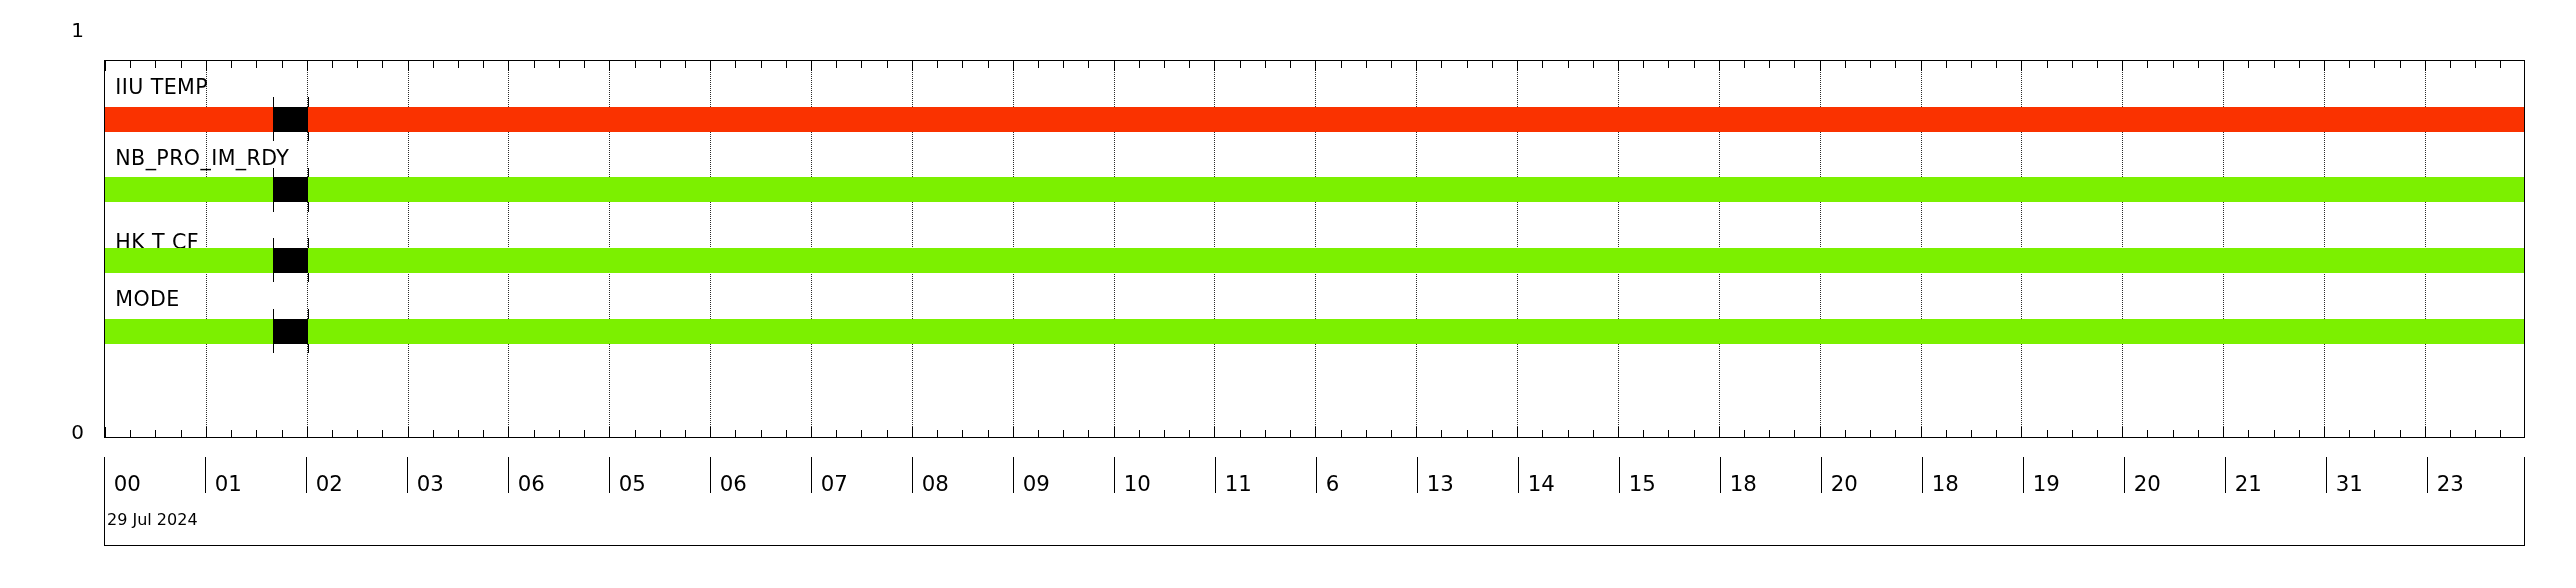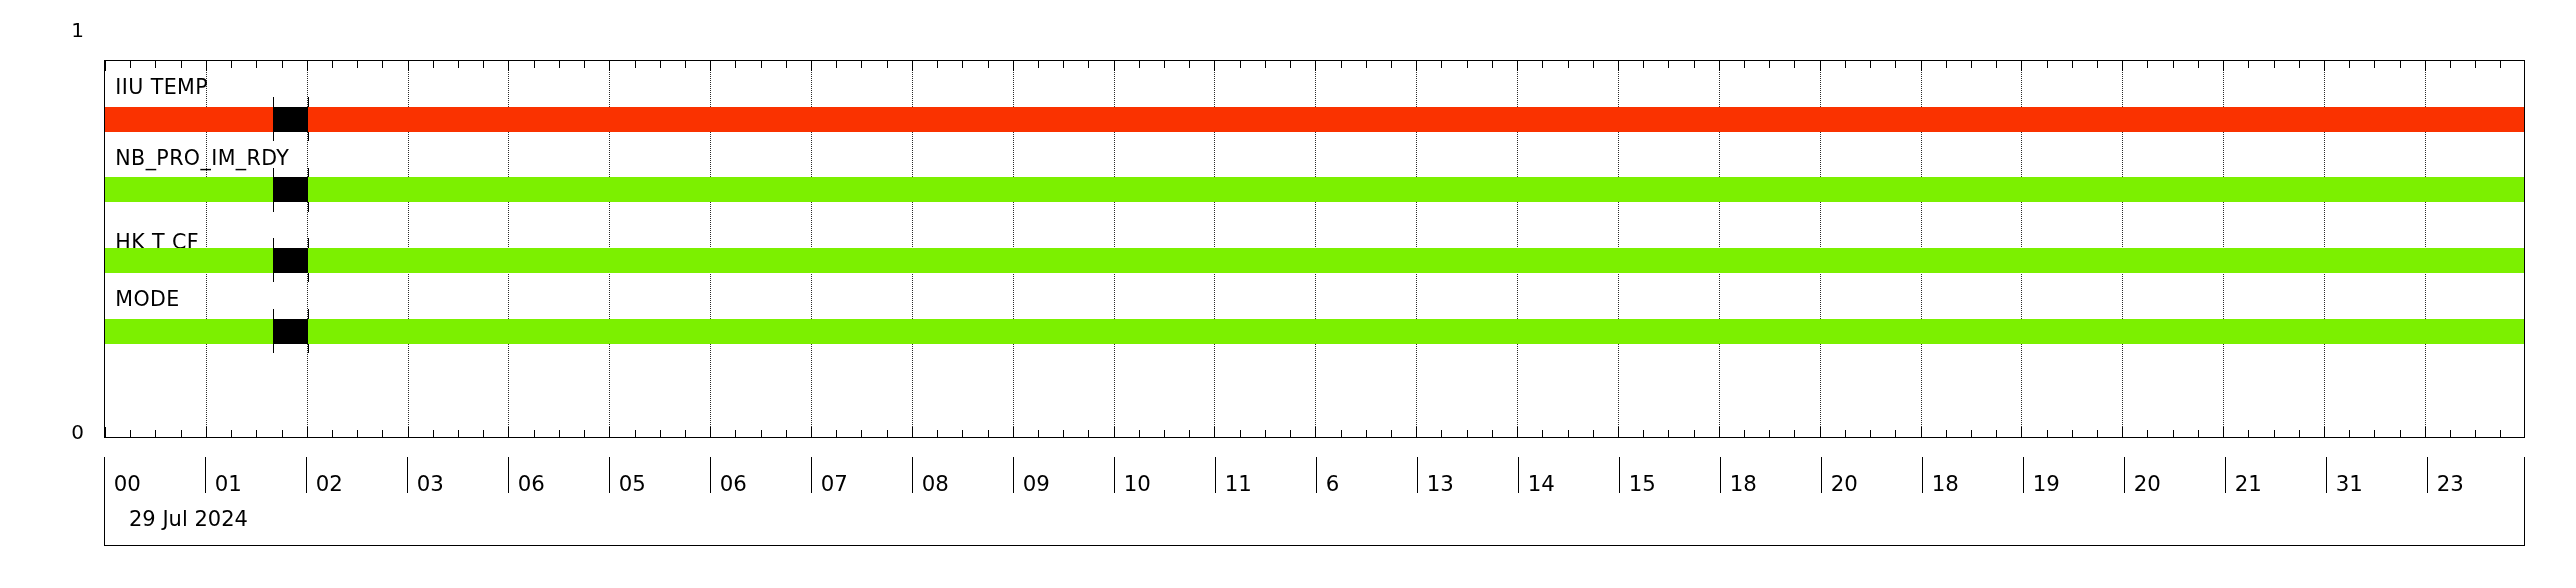--- a/index.html
+++ b/index.html
@@ -130,22 +130,22 @@
   #date-strip {
     position: absolute;
     left: 104px;
     top: 493px;
     width: 2421px;
     height: 53px;
     border: 1.5px solid #000;
     border-top: none;
     display: flex;
     align-items: center;
-    padding-left: 24px;
-    font-size: 21px;
+    padding-left: 2px;
+    font-size: 16px;
     color: #000;
     background: #ffffff;
     font-family: "DejaVu Sans", sans-serif;
   }
 </style>
 </head>
 <body>
 
 <div id="stage">
 

